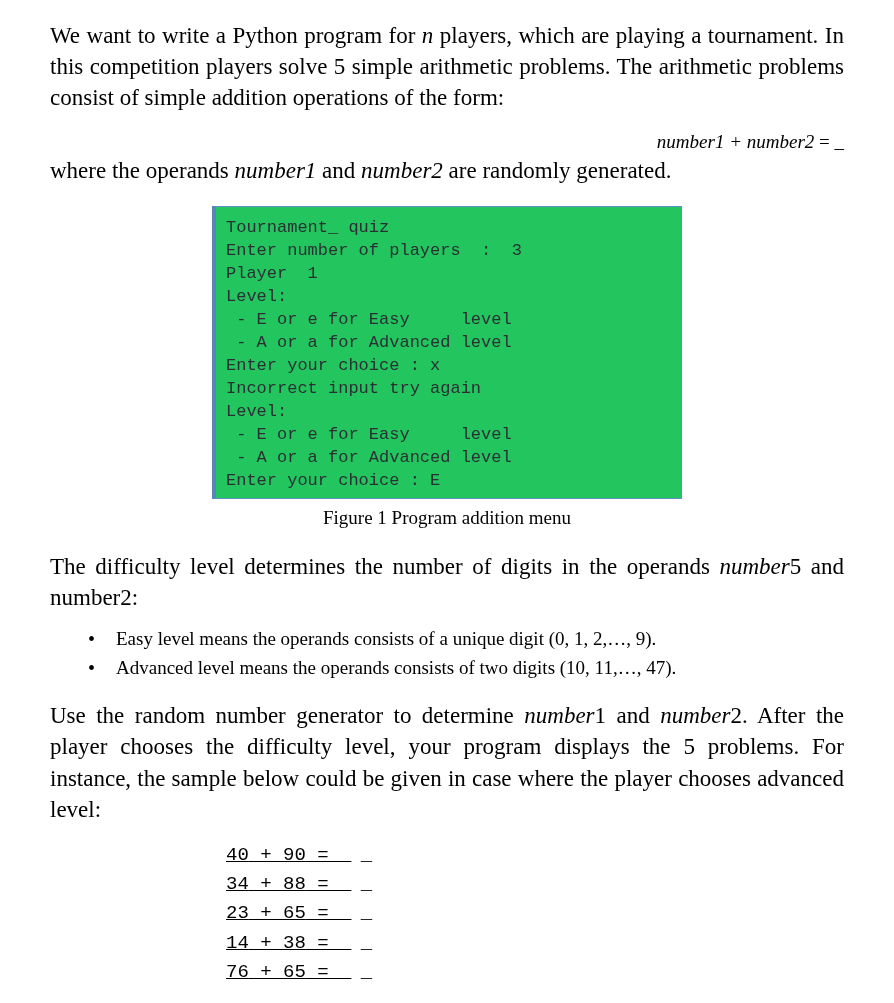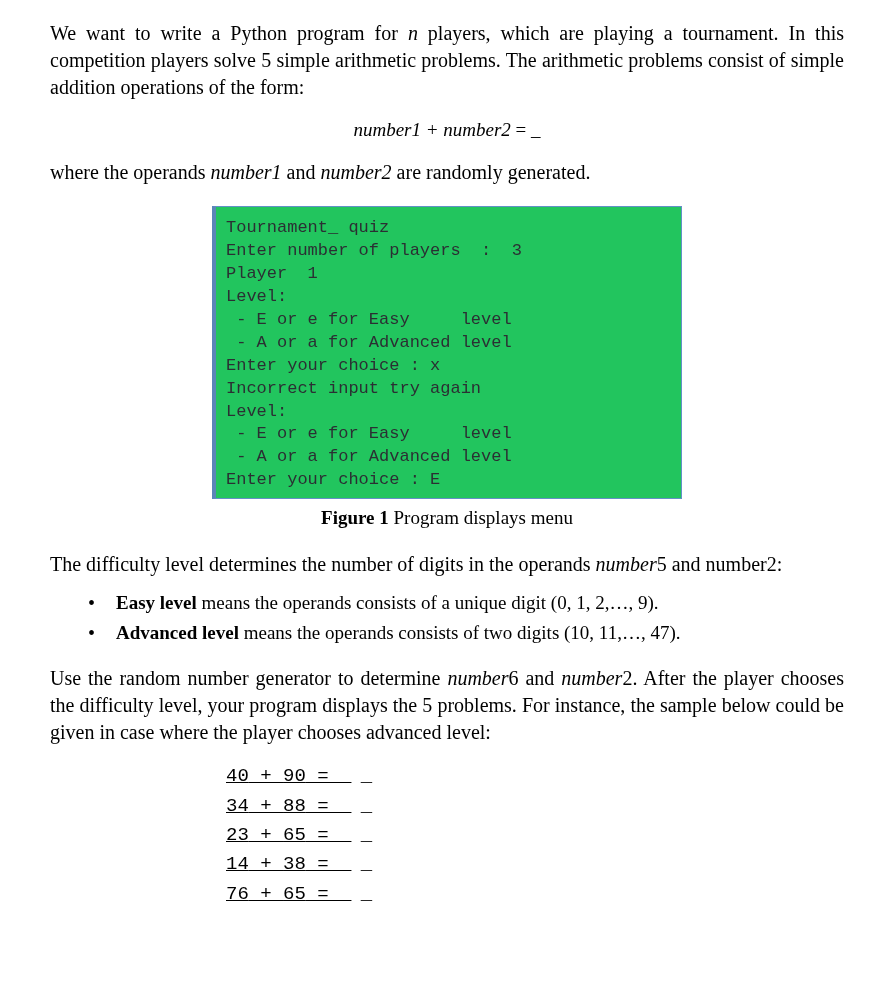--- a/index.html
+++ b/index.html
@@ -1,22 +1,22 @@
 <!DOCTYPE html>
 <html><head>
   <meta charset="utf-8">
   <style>
     * { margin:0; padding:0; box-sizing:border-box; }
     html,body{ width:894px; background:#fff; font-family:"Times New Roman", Times, serif; color:#000; }
     .page{ width:894px; padding:20px 50px 40px 50px; }
-    .para{ font-size:20px; line-height:1.35; text-align:justify; margin-bottom:6px; }
+    .para{ font-size:23px; line-height:1.35; text-align:justify; margin-bottom:6px; }
     .spaced{ margin-top:18px; }
     .italic{ font-style:italic; }
-    .bold{ font-weight:bold; }
-    .formula-wrap{ text-align:center; margin:18px 0 18px 0; font-size:19px; }
+    .bold{ font-weight:normal; }
+    .formula-wrap{ text-align:right; margin:18px 0 2px 0; font-size:19px; }
     .formula{ font-style:italic; }
     .terminal{ width:470px; margin:20px auto 8px auto; border:1px solid #6390c6; border-left-width:4px; border-left-color:#5b85b8; background:#22c55e; padding:10px 10px 6px 10px; font-family:"Courier New", Courier, monospace; font-size:17px; line-height:1.35; color:#2b2f33; white-space:pre; overflow:hidden; }
     .caption{ text-align:center; font-size:19px; margin:4px 0 22px 0; }
     ul.levels{ list-style:none; margin:10px 0 18px 38px; }
     ul.levels li{ position:relative; padding-left:28px; font-size:19px; line-height:1.55; text-align:justify; }
     ul.levels li:before{ content:"\2022"; position:absolute; left:0; top:0; font-size:20px; }
     .problems{ font-family:"Courier New", Courier, monospace; font-size:19px; line-height:1.55; margin:16px 0 0 176px;text-decoration:underline; }
     .prob-row{ white-space:pre; }
     .blank{ display:inline-block; width:30px; text-align:center; }
   </style>
@@ -34,34 +34,34 @@
   </div>
 
   <p class="para">
     <span>where the operands </span><span class="italic">number1</span><span> and </span><span class="italic">number2</span><span> are randomly generated.</span>
   </p>
 
 
   <div class="terminal"><div>Tournament_ quiz</div><div></div><div>Enter number of players  :  3</div><div></div><div>Player  1</div><div></div><div>Level:</div><div> - E or e for Easy     level</div><div> - A or a for Advanced level</div><div></div><div>Enter your choice : x</div><div>Incorrect input try again</div><div></div><div>Level:</div><div> - E or e for Easy     level</div><div> - A or a for Advanced level</div><div></div><div>Enter your choice : E</div></div>
 
   <div class="caption">
-    <span class="bold">Figure 1</span><span>  Program displays menu</span>
+    <span class="bold">Figure 1</span><span>  Program addition menu</span>
   </div>
 
   <p class="para">
     <span>The difficulty level determines the number of digits in the operands </span><span class="italic">number</span><span>5 and number</span><span>2:</span>
   </p>
 
   <ul class="levels">
     <li><span class="bold">Easy level</span><span> means the operands consists of a unique digit (0, 1, 2,…, 9).</span></li>
     <li><span class="bold">Advanced  level</span><span>  means  the  operands  consists  of  two  digits  (10,  11,…,  47).</span></li>
   </ul>
 
   <p class="para">
-    <span>Use the random number generator to determine </span><span class="italic">number</span><span>6 and </span><span class="italic">number</span><span>2.  After the player chooses the difficulty level, your program displays the 5 problems. For instance, the sample below could be given in case where the player chooses advanced level:</span>
+    <span>Use the random number generator to determine </span><span class="italic">number</span><span>1 and </span><span class="italic">number</span><span>2.  After the player chooses the difficulty level, your program displays the 5 problems. For instance, the sample below could be given in case where the player chooses advanced level:</span>
   </p>
 
   <div class="problems">
     <div class="prob-row"><span>40</span> + <span>90</span> =  <span class="blank">_</span></div>
     <div class="prob-row"><span>34</span> + <span>88</span> =  <span class="blank">_</span></div>
     <div class="prob-row"><span>23</span> + <span>65</span> =  <span class="blank">_</span></div>
     <div class="prob-row"><span>14</span> + <span>38</span> =  <span class="blank">_</span></div>
     <div class="prob-row"><span>76</span> + <span>65</span> =  <span class="blank">_</span></div>
   </div>
 

